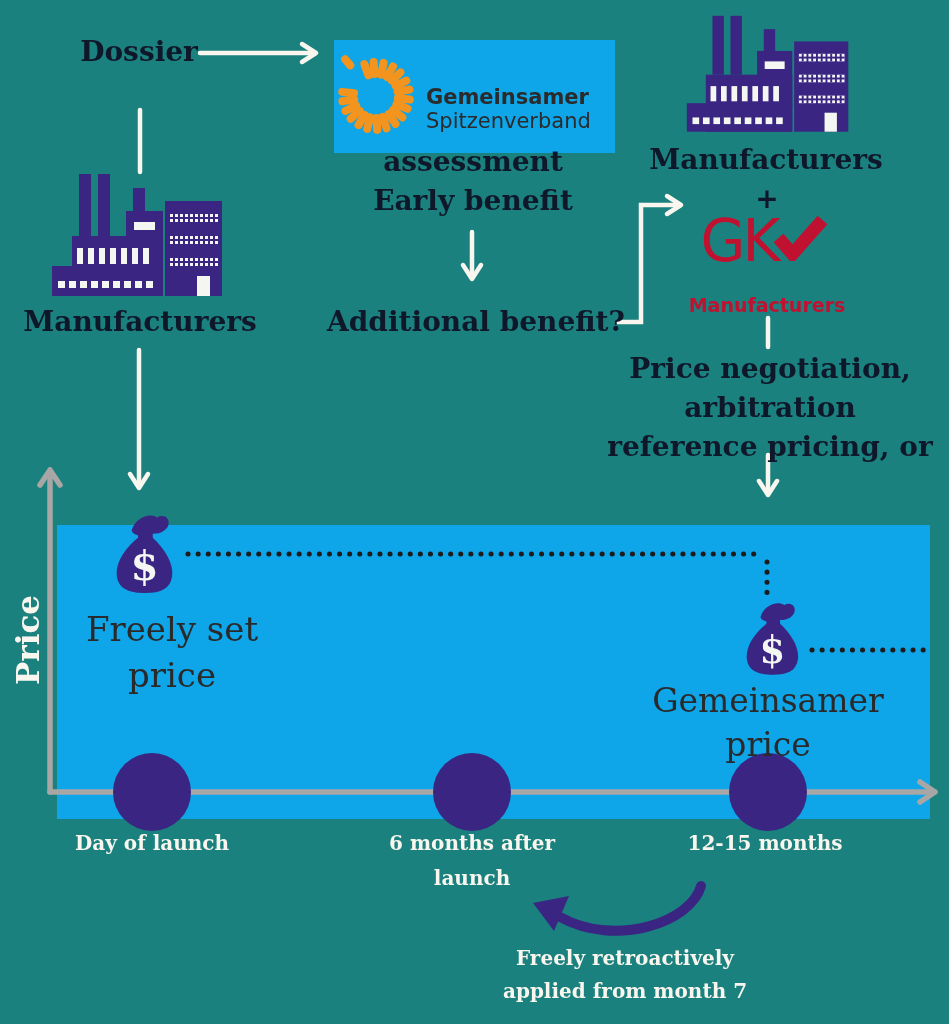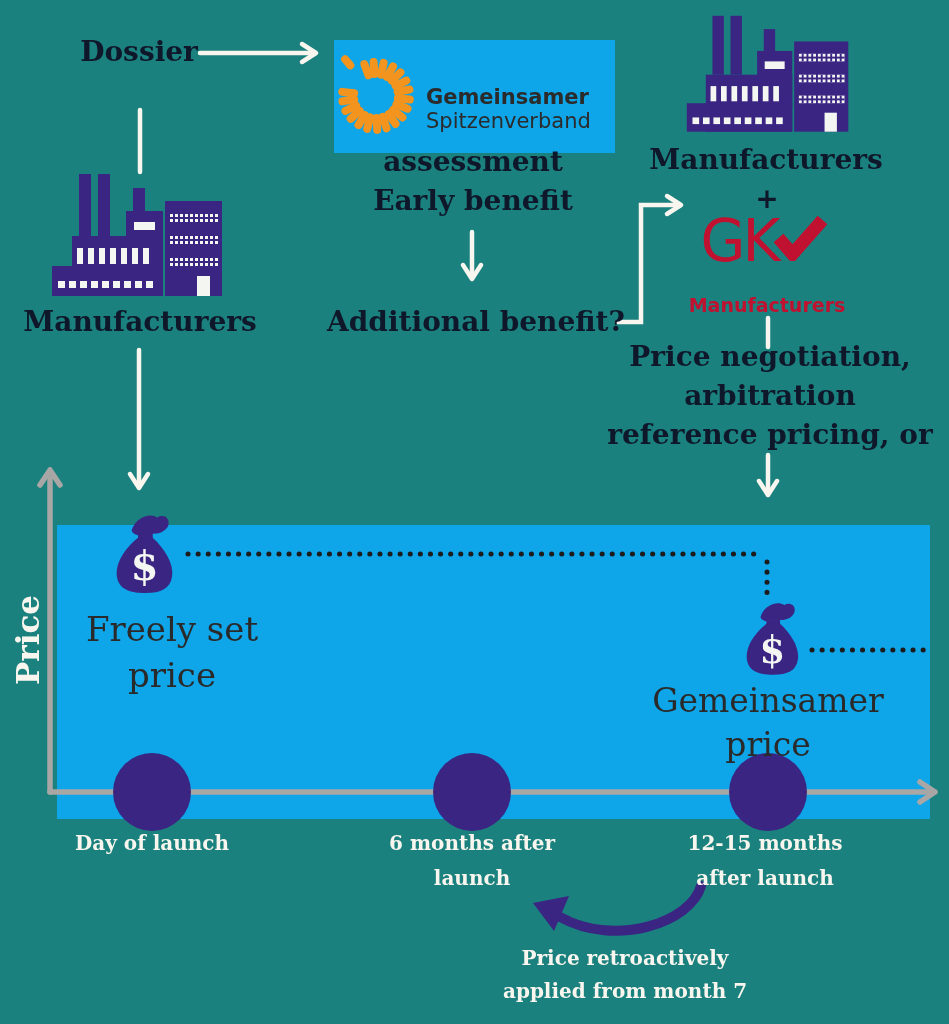--- a/index.html
+++ b/index.html
@@ -216,21 +216,21 @@
   <div class="cx" style="left:764px;top:213px;">
     <div class="gkv-row">
       <span class="gkv-letters">GK</span>
       <svg width="54" height="46" viewBox="0 0 54 46" style="margin:2px 0 0 -4px;">
         <path d="M5 23 L19 39 L49 5" fill="none" stroke="#c11130" stroke-width="13"></path>
       </svg>
     </div>
   </div>
   <div class="cx gkv-sub" style="left:767px;top:294px;">Manufacturers</div>
 
-  <div class="cx h-light" style="left:770px;top:337px;">
+  <div class="cx h-light" style="left:770px;top:349px;">
     <div>Price negotiation,</div>
     <div>arbitration</div>
     <div>reference pricing, or</div>
   </div>
 
   <div class="abs price-rot" style="left:28px;top:640px;">Price</div>
 
   <div class="cx ink" style="left:140px;top:606px;font-size:34px;line-height:46px;margin-left:32px;">
     <div>Freely set</div>
     <div>price</div>
@@ -243,21 +243,20 @@
 
   <div class="cx h-small" style="left:152px;top:826px;">Day of launch</div>
 
   <div class="cx h-small" style="left:472px;top:826px;">
     <div>6 months after</div>
     <div>launch</div>
   </div>
 
   <div class="cx h-small" style="left:765px;top:826px;">
     <div>12-15 months</div>
-    <div>after launch</div>
   </div>
 
   <div class="cx h-small" style="left:625px;top:942px;line-height:33px;">
-    <div>Price retroactively</div>
+    <div>Freely retroactively</div>
     <div>applied from month 7</div>
   </div>
 
 </div>
 
 </body></html>

